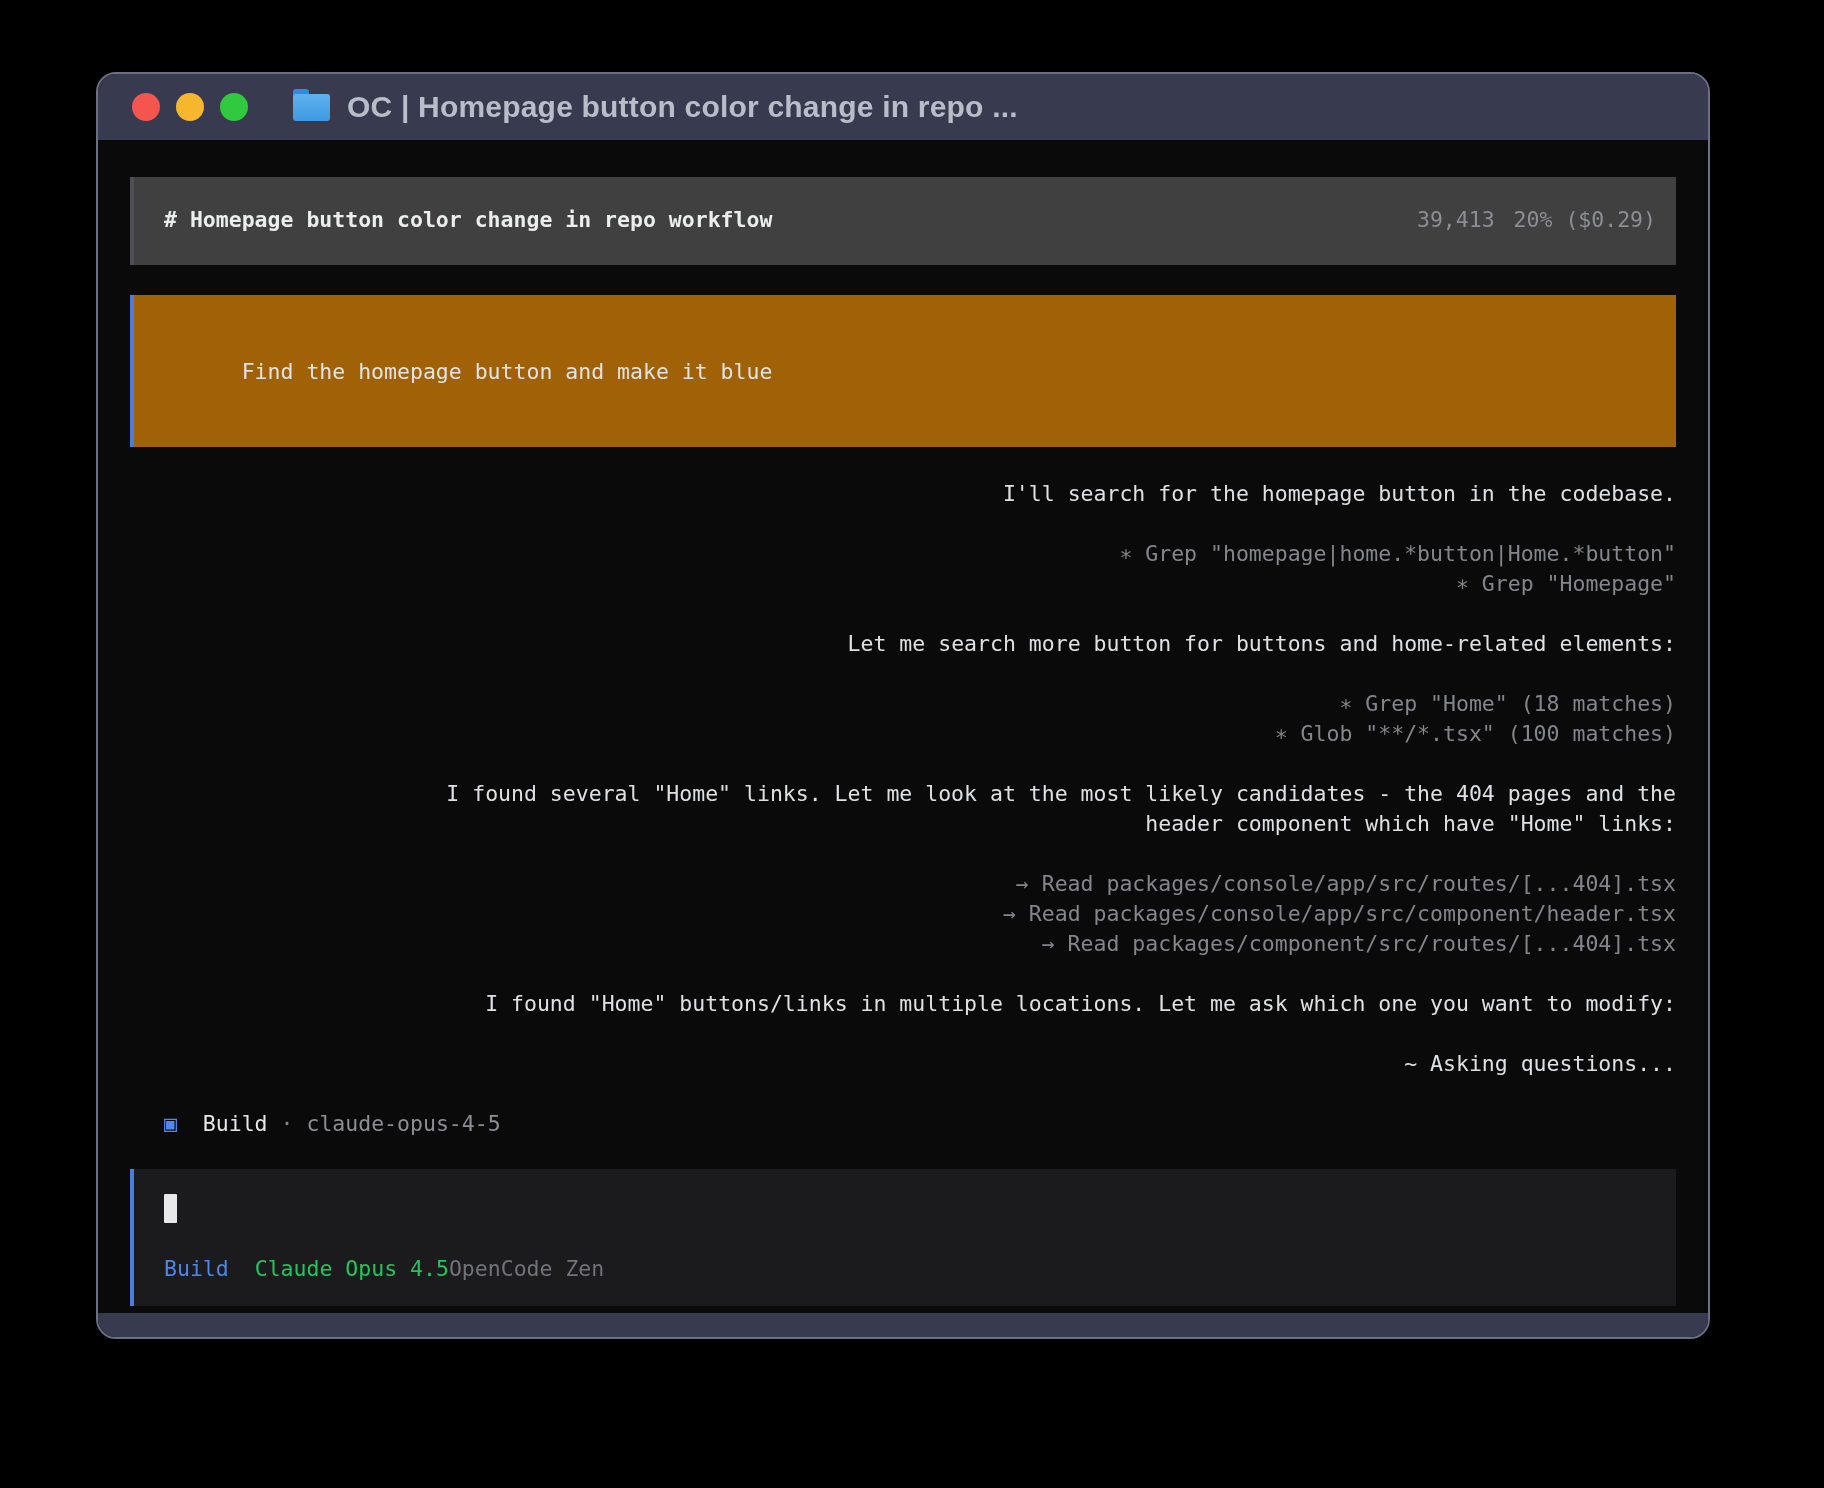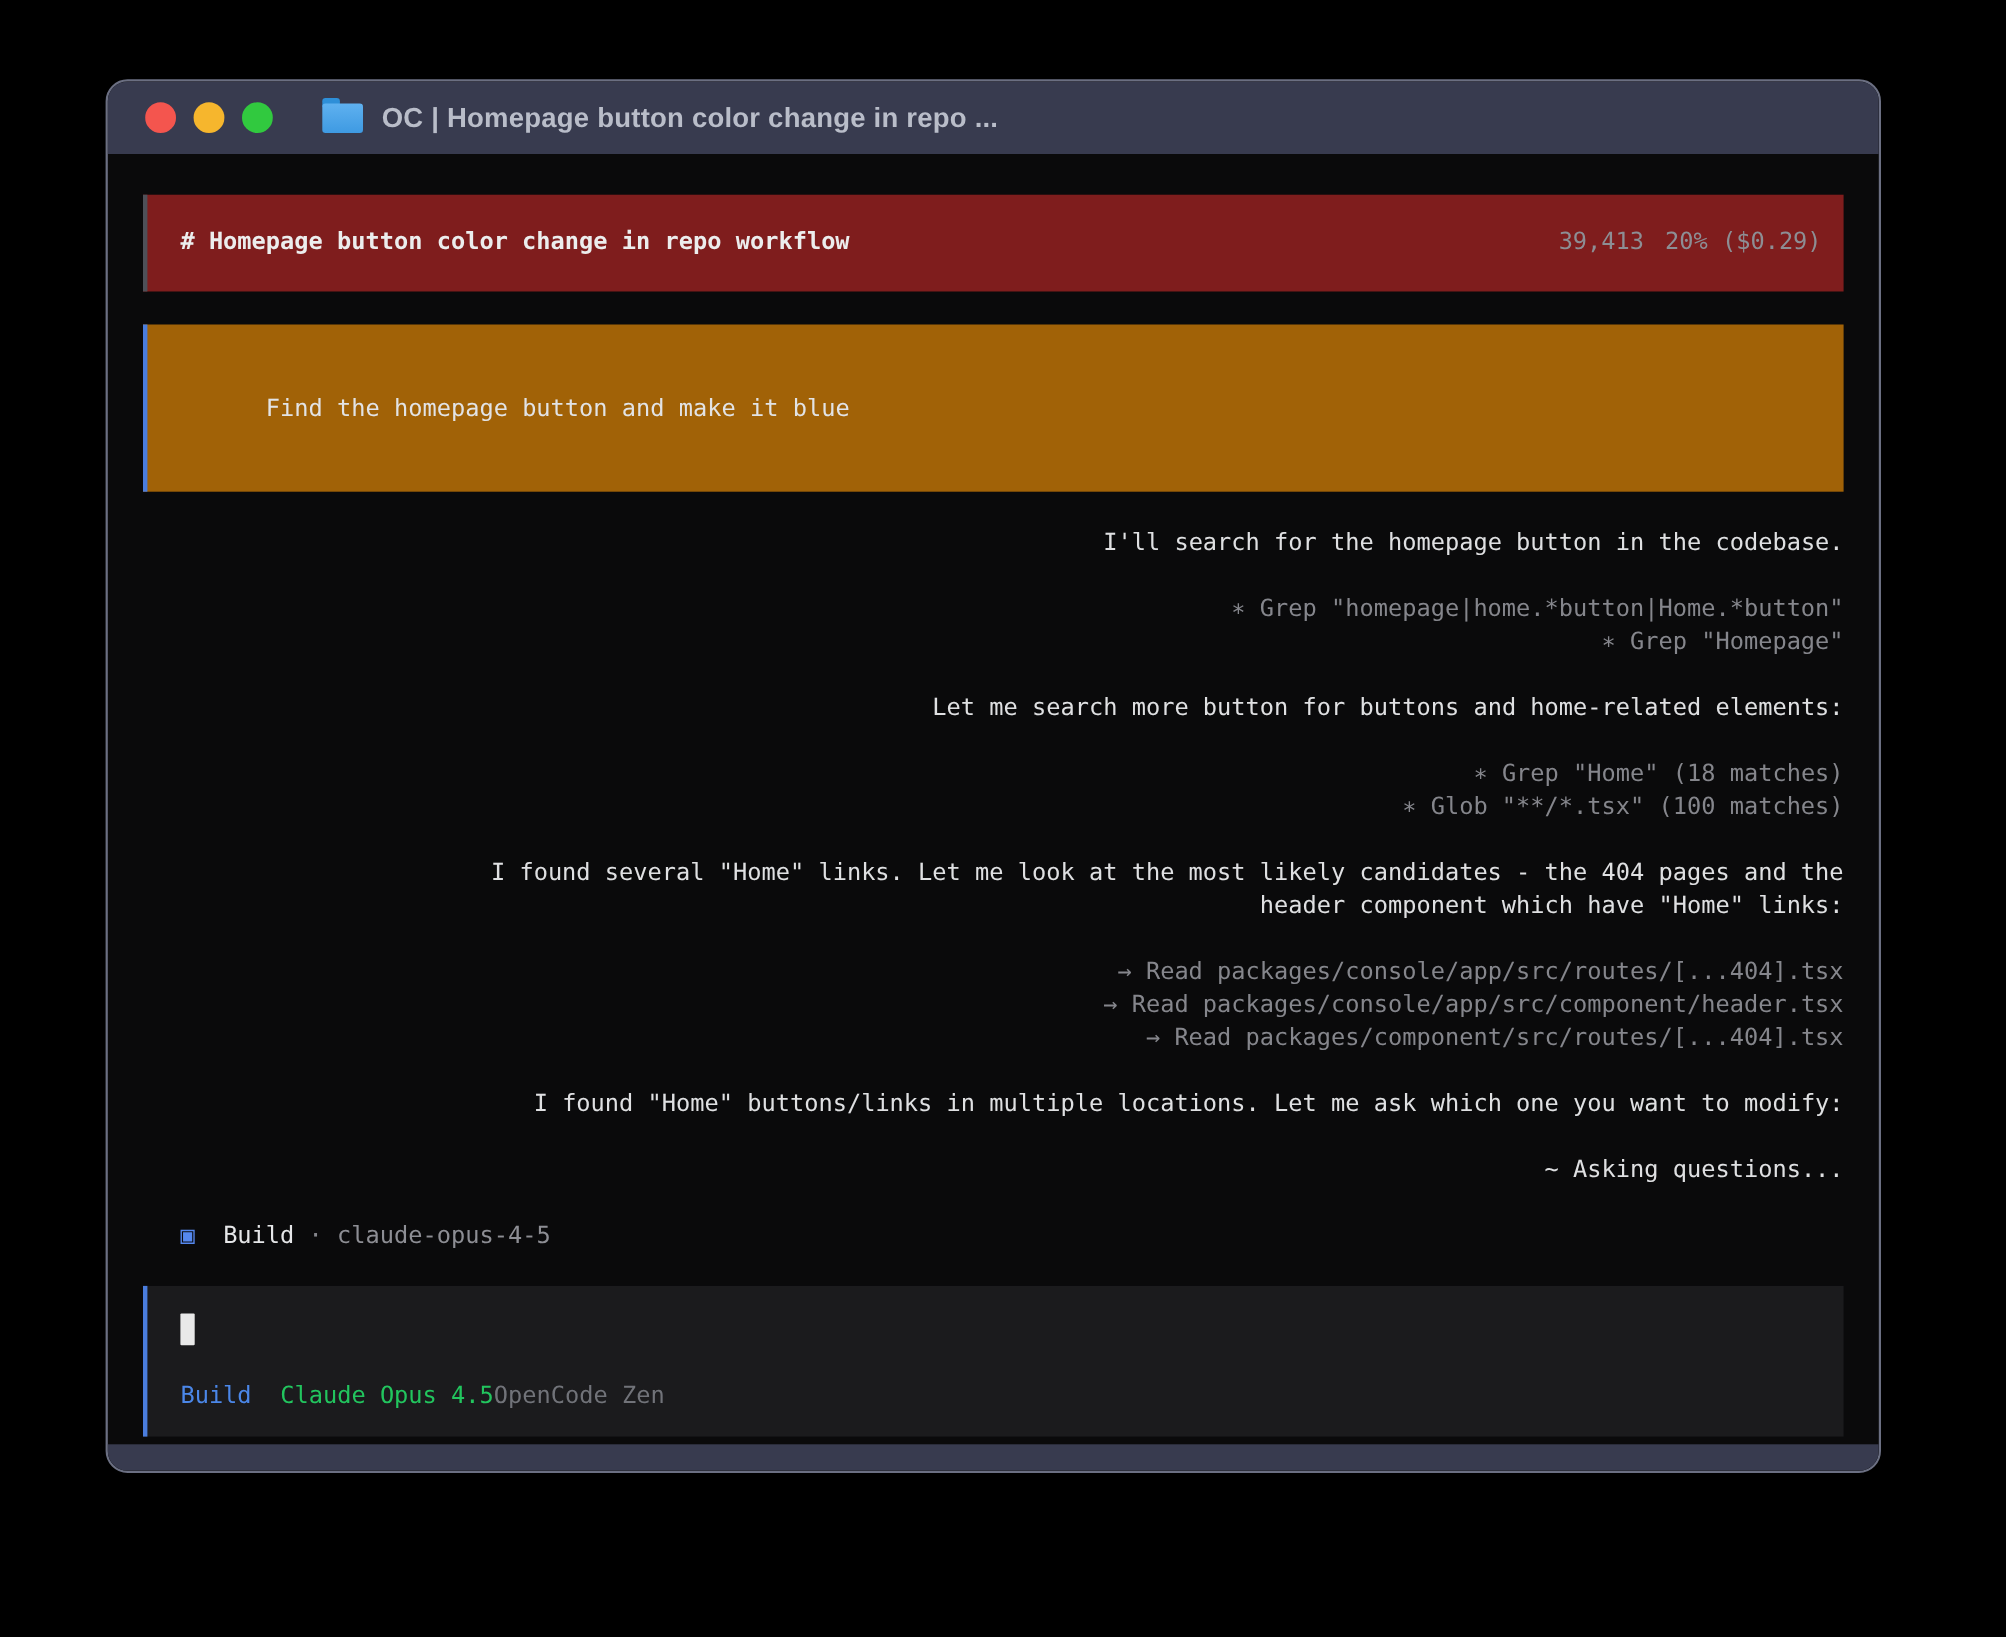--- a/index.html
+++ b/index.html
@@ -27,32 +27,32 @@
   .folder .tab {
     position:absolute; top:-5px; left:0; width:16px; height:8px;
     background:#2e8fd8; border-radius:3px 3px 0 0;
   }
   .folder .bodyp {
     position:absolute; inset:0; background:linear-gradient(#5fb1f0,#3e9ae2);
     border-radius:3px;
   }
   .titletext {
     margin-left:17px; font-family:"Liberation Sans", sans-serif;
-    font-size:25px; font-weight:bold; color:#b9bdc9; letter-spacing:.2px;
+    font-size:30px; font-weight:bold; color:#b9bdc9; letter-spacing:.2px;
     white-space:nowrap;
   }
 
   
   .content {
     flex:1 1 auto; padding:37px 32px 0 32px;
     font-size:21.5px; line-height:30px; color:#dfe0e2; overflow:hidden;
   }
   .panel { border-left:4px solid; }
   .header-panel {
-    background:#7f1d1d; border-color:#4e5058;
+    background:#404040; border-color:#4e5058;
     padding:28px 20px 30px 30px; margin-bottom:30px;
     display:flex; justify-content:space-between; align-items:center;
   }
   .header-title { font-weight:bold; color:#eceded; white-space:pre; }
   .header-stats { color:#8d8e94; display:flex; gap:19px; white-space:pre; }
 
   .user-panel {
     background:#a16207; border-color:#4a7dde;
     padding:32px 30px 30px 30px; margin-bottom:32px;
     color:#e2e3e5; white-space:pre;

